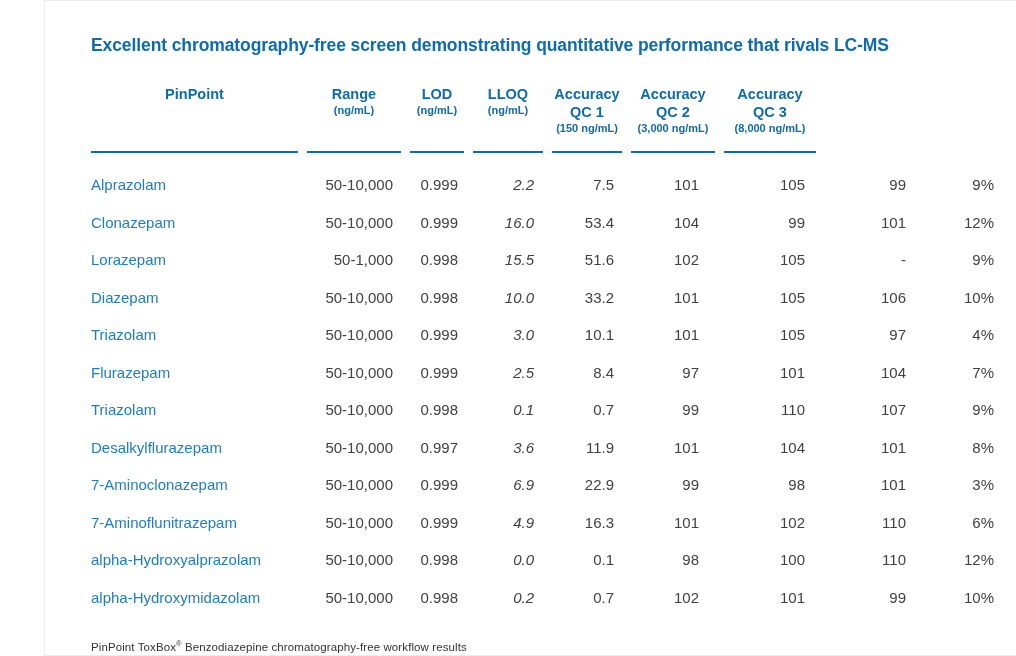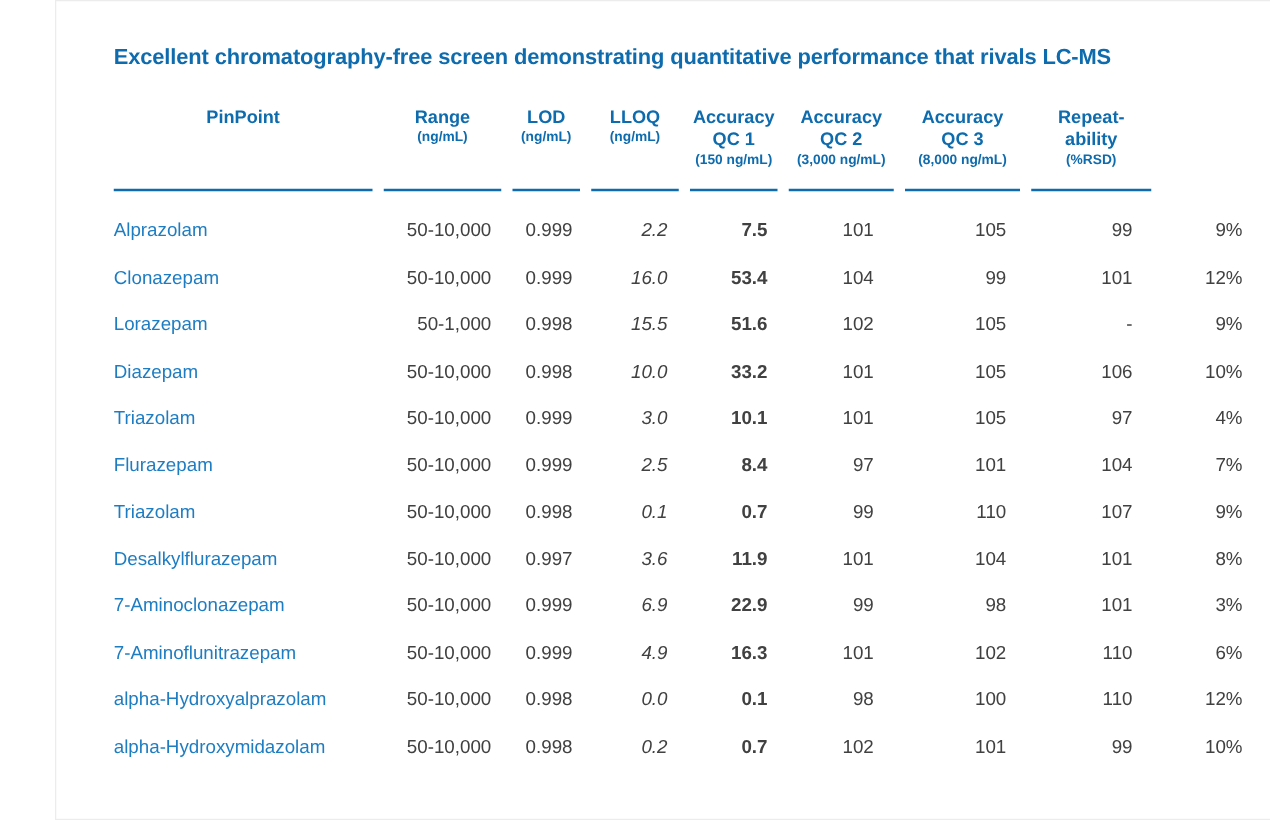--- a/index.html
+++ b/index.html
@@ -65,21 +65,21 @@
     color: var(--body-text, #414141);
     white-space: nowrap;
   }
   .td.col-1 {
     justify-content: flex-start;
     color: var(--analyte-blue, #1e7dc2);
   }
   .td.col-2 { padding-right: 8px; }
   .td.col-3 { padding-right: 6px; }
   .td.col-4 { padding-right: 9px; font-style: italic; }
-  .td.col-5 { padding-right: 8px; font-weight: bold; }
+  .td.col-5 { padding-right: 8px; }
   .td.col-6 { padding-right: 16px; }
   .td.col-7 { padding-right: 11px; }
   .td.col-8 { padding-right: 15px; }
   .td.col-9 { padding-right: 13px; }
 
   .footnote {
     margin-top: 23px;
     font-size: 11.5px;
     color: #333333;
     letter-spacing: 0.1px;
@@ -118,37 +118,33 @@
         <div class="th">
           <span>Accuracy</span>
           <span>QC 2</span>
           <span class="sub">(3,000 ng/mL)</span>
         </div>
         <div class="th">
           <span>Accuracy</span>
           <span>QC 3</span>
           <span class="sub">(8,000 ng/mL)</span>
         </div>
-        <div class="th">
-          <span>Repeat-</span>
-          <span>ability</span>
-          <span class="sub">(%RSD)</span>
-        </div>
       </div>
 
     <div class="grid tbody" id="table-body">
         <div class="tr"><div class="td col-1">Alprazolam</div><div class="td col-2">50-10,000</div><div class="td col-3">0.999</div><div class="td col-4">2.2</div><div class="td col-5">7.5</div><div class="td col-6">101</div><div class="td col-7">105</div><div class="td col-8">99</div><div class="td col-9">9%</div></div>
         <div class="tr"><div class="td col-1">Clonazepam</div><div class="td col-2">50-10,000</div><div class="td col-3">0.999</div><div class="td col-4">16.0</div><div class="td col-5">53.4</div><div class="td col-6">104</div><div class="td col-7">99</div><div class="td col-8">101</div><div class="td col-9">12%</div></div>
         <div class="tr"><div class="td col-1">Lorazepam</div><div class="td col-2">50-1,000</div><div class="td col-3">0.998</div><div class="td col-4">15.5</div><div class="td col-5">51.6</div><div class="td col-6">102</div><div class="td col-7">105</div><div class="td col-8">-</div><div class="td col-9">9%</div></div>
         <div class="tr"><div class="td col-1">Diazepam</div><div class="td col-2">50-10,000</div><div class="td col-3">0.998</div><div class="td col-4">10.0</div><div class="td col-5">33.2</div><div class="td col-6">101</div><div class="td col-7">105</div><div class="td col-8">106</div><div class="td col-9">10%</div></div>
         <div class="tr"><div class="td col-1">Triazolam</div><div class="td col-2">50-10,000</div><div class="td col-3">0.999</div><div class="td col-4">3.0</div><div class="td col-5">10.1</div><div class="td col-6">101</div><div class="td col-7">105</div><div class="td col-8">97</div><div class="td col-9">4%</div></div>
         <div class="tr"><div class="td col-1">Flurazepam</div><div class="td col-2">50-10,000</div><div class="td col-3">0.999</div><div class="td col-4">2.5</div><div class="td col-5">8.4</div><div class="td col-6">97</div><div class="td col-7">101</div><div class="td col-8">104</div><div class="td col-9">7%</div></div>
         <div class="tr"><div class="td col-1">Triazolam</div><div class="td col-2">50-10,000</div><div class="td col-3">0.998</div><div class="td col-4">0.1</div><div class="td col-5">0.7</div><div class="td col-6">99</div><div class="td col-7">110</div><div class="td col-8">107</div><div class="td col-9">9%</div></div>
         <div class="tr"><div class="td col-1">Desalkylflurazepam</div><div class="td col-2">50-10,000</div><div class="td col-3">0.997</div><div class="td col-4">3.6</div><div class="td col-5">11.9</div><div class="td col-6">101</div><div class="td col-7">104</div><div class="td col-8">101</div><div class="td col-9">8%</div></div>
         <div class="tr"><div class="td col-1">7-Aminoclonazepam</div><div class="td col-2">50-10,000</div><div class="td col-3">0.999</div><div class="td col-4">6.9</div><div class="td col-5">22.9</div><div class="td col-6">99</div><div class="td col-7">98</div><div class="td col-8">101</div><div class="td col-9">3%</div></div>
         <div class="tr"><div class="td col-1">7-Aminoflunitrazepam</div><div class="td col-2">50-10,000</div><div class="td col-3">0.999</div><div class="td col-4">4.9</div><div class="td col-5">16.3</div><div class="td col-6">101</div><div class="td col-7">102</div><div class="td col-8">110</div><div class="td col-9">6%</div></div>
         <div class="tr"><div class="td col-1">alpha-Hydroxyalprazolam</div><div class="td col-2">50-10,000</div><div class="td col-3">0.998</div><div class="td col-4">0.0</div><div class="td col-5">0.1</div><div class="td col-6">98</div><div class="td col-7">100</div><div class="td col-8">110</div><div class="td col-9">12%</div></div>
         <div class="tr"><div class="td col-1">alpha-Hydroxymidazolam</div><div class="td col-2">50-10,000</div><div class="td col-3">0.998</div><div class="td col-4">0.2</div><div class="td col-5">0.7</div><div class="td col-6">102</div><div class="td col-7">101</div><div class="td col-8">99</div><div class="td col-9">10%</div></div>
       </div>
 
+    <p class="footnote"><span>PinPoint ToxBox</span><sup>®</sup><span> Benzodiazepine  chromatography-free workflow results</span></p>
 
   </div>
 </div>
 
 </body></html>

